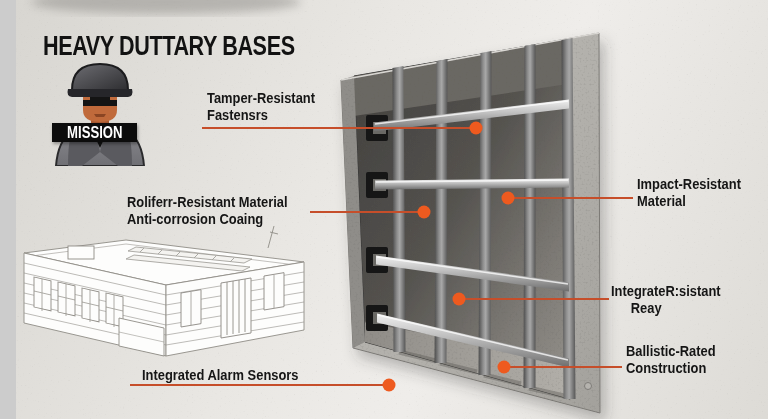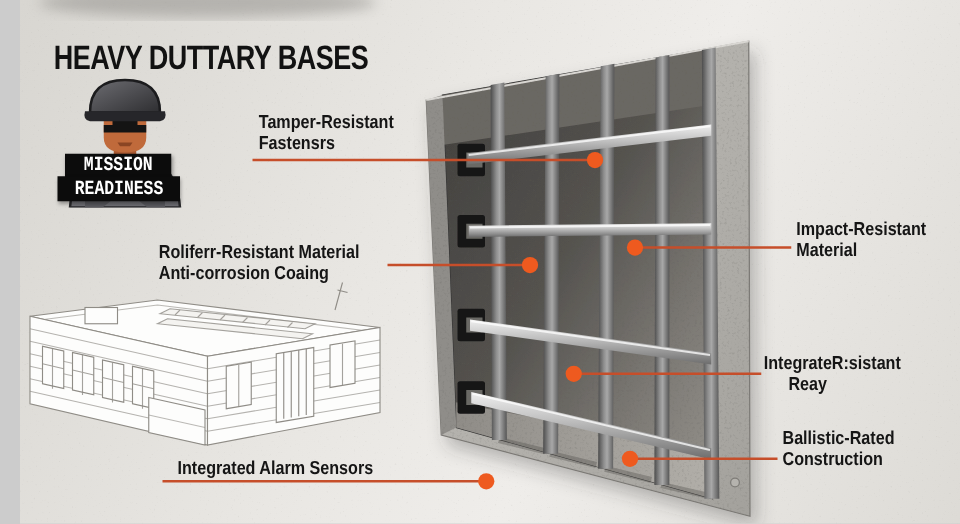--- a/index.html
+++ b/index.html
@@ -12,21 +12,21 @@
   .callout{position:absolute;font-size:15px;line-height:17px;font-weight:700;color:#151515;
     transform:scale(0.86,1);transform-origin:0 0;white-space:nowrap;}
   .callout span{display:block;}
   #co-tamper{left:191px;top:89px;}
   #co-corrosion{left:111px;top:193px;}
   #co-impact{left:621px;top:175px;}
   #co-integrate{left:595px;top:282px;}
   #co-integrate span:nth-child(2){padding-left:23px;}
   #co-ballistic{left:610px;top:342px;}
   #co-alarm{left:126px;top:366px;}
-  .emblem{position:absolute;left:26px;top:56px;width:116px;height:110px;font-family:Liberation Mono, monospace;}
+  .emblem{position:absolute;left:26px;top:56px;width:116px;height:110px;}
   .badge{position:absolute;background:#0c0c0c;color:#fff;font-weight:800;text-align:center;
     box-shadow:1px 2px 3px rgba(0,0,0,.35);}
   .badge > span{display:inline-block;transform:scale(0.82,1);transform-origin:50% 50%;}
   .badge-top{left:10px;top:67px;width:85px;height:19px;font-size:16px;line-height:19px;}
   .badge-bottom{left:4px;top:85px;width:98px;height:20px;font-size:16px;line-height:20px;}
 </style>
 </head>
 <body>
 
 <div class="canvas">
@@ -248,21 +248,20 @@
       <rect x="49" y="58" width="18" height="14" fill="#a85a32"></rect>
 
       <path d="M41 32 L75 32 L75 54 Q75 66 58 66 Q41 66 41 54 Z" fill="#c06a3b"></path>
       <path d="M41 44 L48 44 L48 40 L68 40 L68 44 L75 44 L75 50 L41 50 Z" fill="#141414"></path>
       <path d="M52 58 L64 58 L62 61 L54 61 Z" fill="#8a4523"></path>
 
       <path d="M30 34 Q30 8 58 8 Q86 8 86 34 Z" fill="url(#helm)" stroke="#1c1c1e" stroke-width="2"></path>
       <path d="M26 33 L90 33 Q92 40 86 41 L30 41 Q24 40 26 33 Z" fill="#26262a"></path>
     </svg>
     <div class="badge badge-top"><span>MISSION</span></div>
-    <div class="badge badge-bottom"><span>READINESS</span></div>
   </div>
 
   <div class="callout" id="co-tamper">
     <span>Tamper-Resistant</span>
     <span>Fastensrs</span>
   </div>
   <div class="callout" id="co-corrosion">
     <span>Roliferr-Resistant Material</span>
     <span>Anti-corrosion Coaing</span>
   </div>

